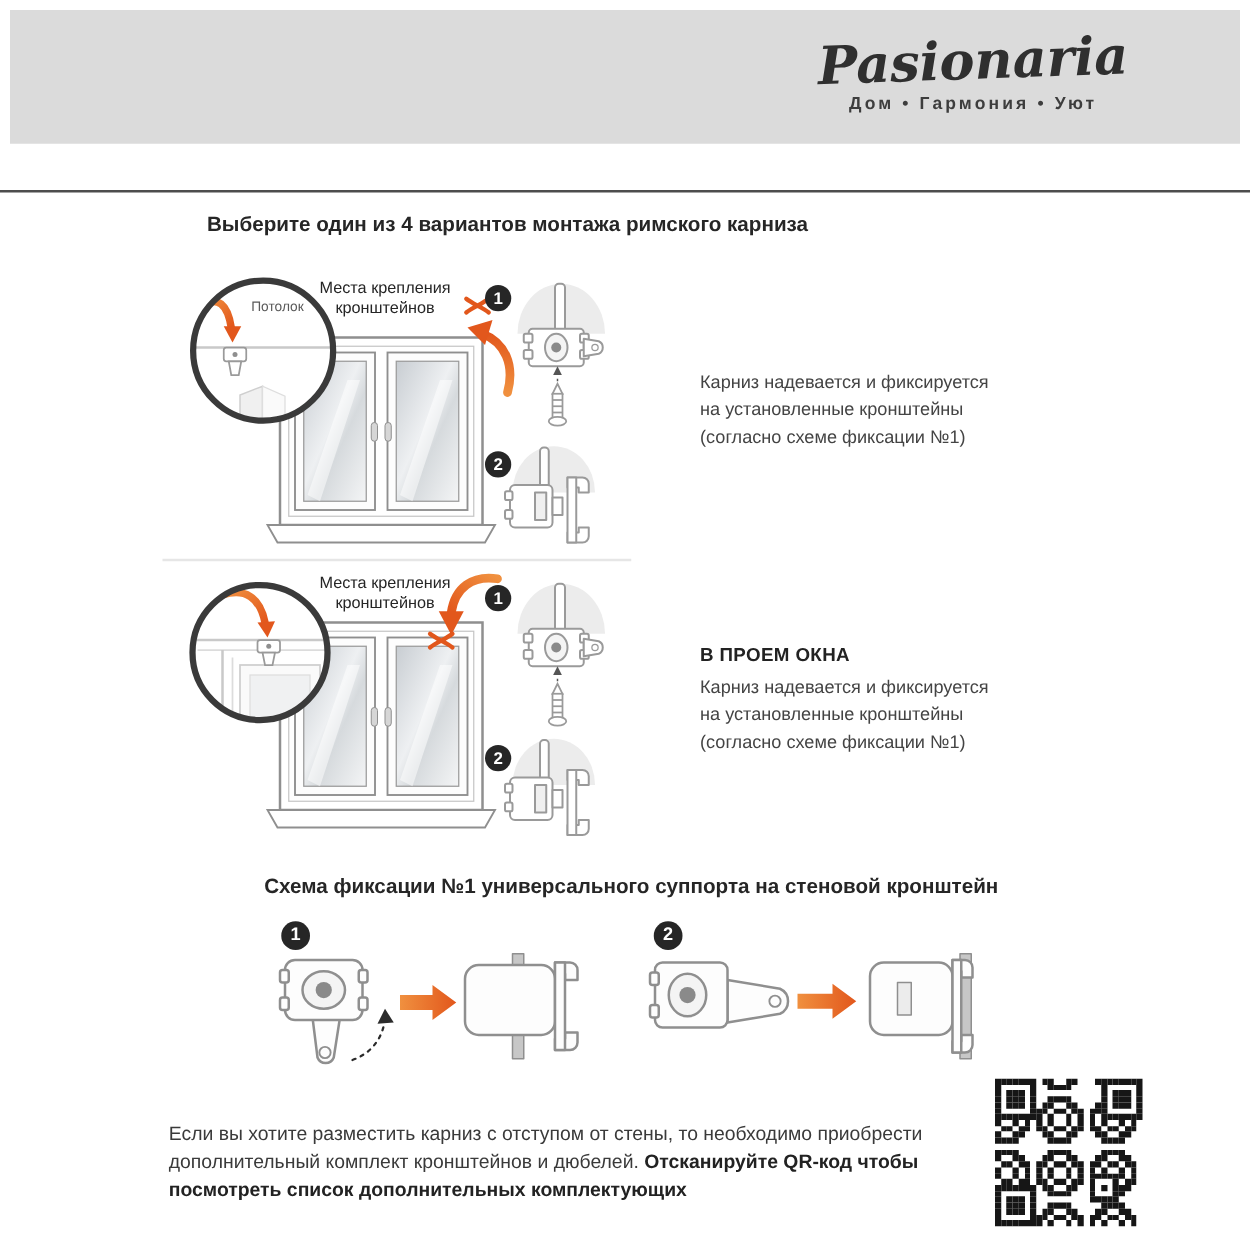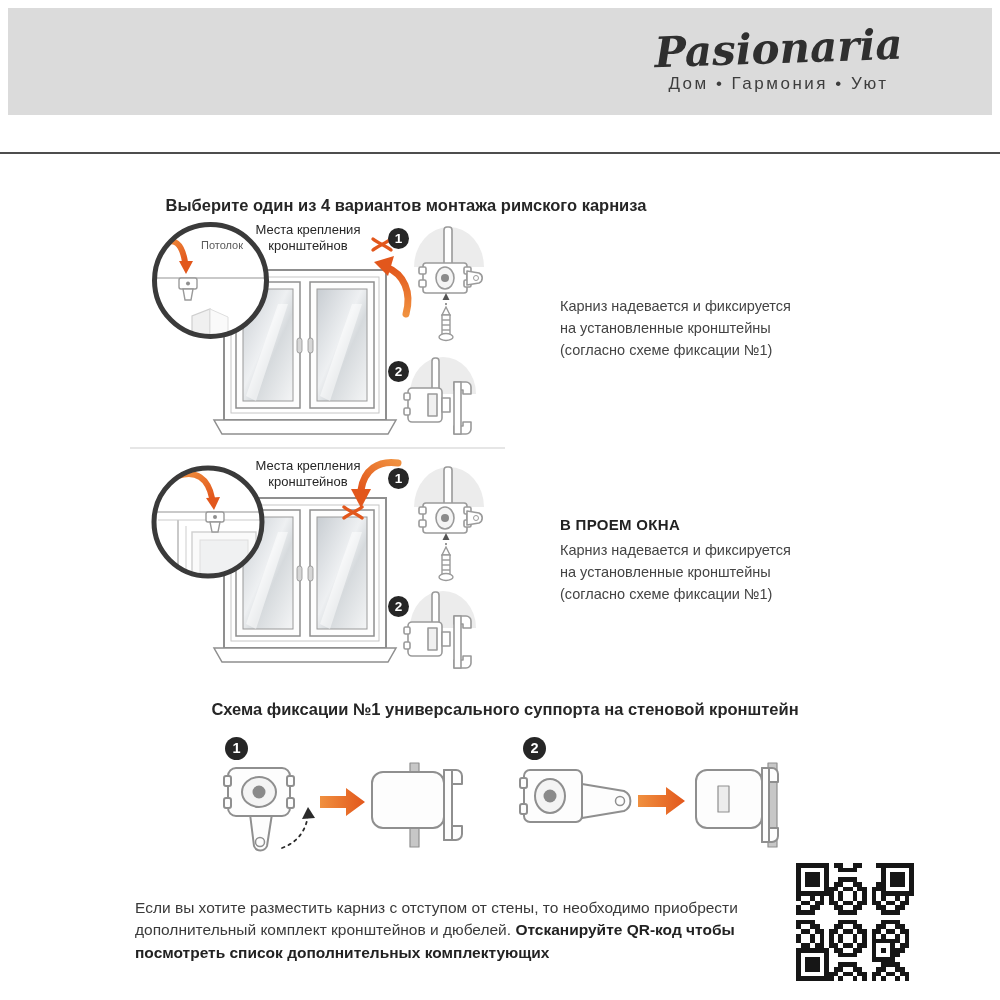--- a/index.html
+++ b/index.html
@@ -9,28 +9,28 @@
 
   
   .header-band{position:absolute;left:8px;top:8px;width:984px;height:107px;background:#dbdbdb;}
   .header-left{position:absolute;left:122px;top:30px;}
   .instruction-badge{display:inline-block;border:2px solid #2b2b2b;border-radius:16px;
     padding:4px 15px;font-size:13px;font-weight:700;letter-spacing:2px;color:#2b2b2b;background:transparent;}
   .page-title{margin-top:9px;font-size:27px;font-weight:700;letter-spacing:2.5px;color:#2b2b2b;}
   .brand{position:absolute;left:628px;top:18px;width:285px;text-align:center;}
   .brand-script{font-family:"DejaVu Serif","Liberation Serif",serif;font-style:italic;font-weight:700;
     font-size:42px;color:#2f2f2f;line-height:1.1;transform:rotate(-2deg);}
-  .brand-tagline{margin-top:2px;font-size:17px;letter-spacing:2.5px;color:#3d3d3d;}
+  .brand-tagline{margin-top:2px;font-size:14px;letter-spacing:2.5px;color:#3d3d3d;font-weight:bold;}
 
   
   .ribbon-line{position:absolute;left:0;top:152px;width:1000px;border-top:2px solid #4d4d4d;}
   .ribbon-pill{position:absolute;left:225px;top:140px;background:#fff;border:2px solid #4d4d4d;
     border-radius:16px;padding:5px 16px;font-size:13.5px;font-weight:700;letter-spacing:.4px;color:#2b2b2b;}
 
-  .intro-heading{position:absolute;left:0;top:196px;width:812px;text-align:center;
+  .intro-heading{position:absolute;left:0;top:171px;width:812px;text-align:center;
     font-size:16.5px;font-weight:700;color:#262626;}
   .scheme-heading{position:absolute;left:0;top:700px;width:1010px;text-align:center;
     font-size:16.5px;font-weight:700;color:#262626;}
 
   .marker-label{position:absolute;width:140px;text-align:center;font-size:13px;font-weight:500;
     line-height:1.25;color:#262626;white-space:pre-line;}
 
   .step-badge{position:absolute;width:21px;height:21px;border-radius:50%;background:#262626;
     color:#fff;font-size:13.5px;font-weight:700;line-height:21px;text-align:center;}
   .step-badge.lg{width:23px;height:23px;line-height:23px;font-size:14.5px;}

